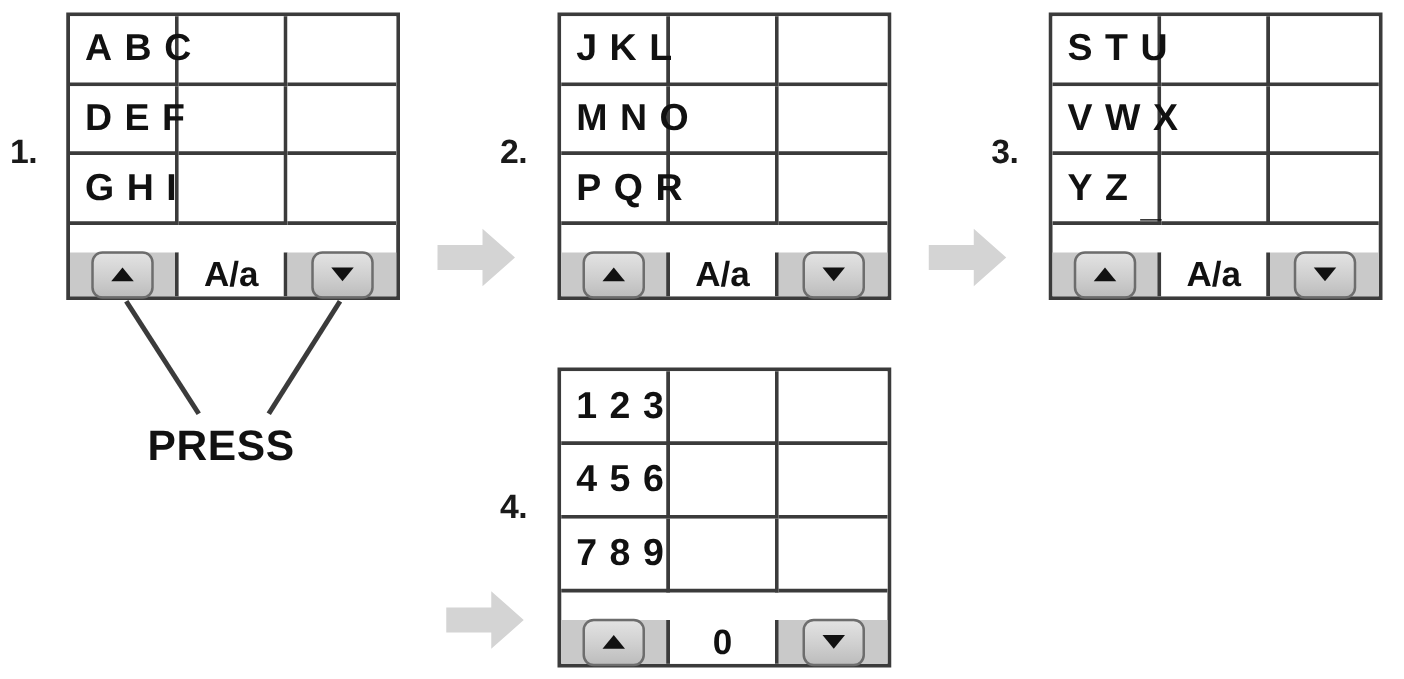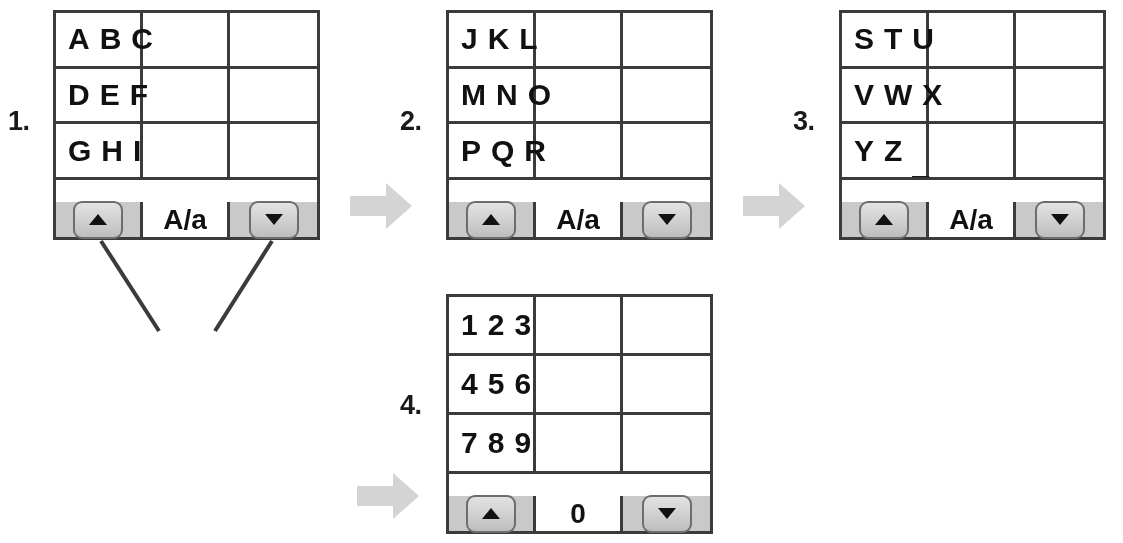--- a/index.html
+++ b/index.html
@@ -377,14 +377,15 @@
         </div>
       </div>
     </div>
   </div>
 
   <svg class="callout-svg" viewBox="0 0 1123 543" xmlns="http://www.w3.org/2000/svg" aria-hidden="true">
     <line x1="101" y1="241" x2="159" y2="331" stroke="#3b3b3b" stroke-width="4"></line>
     <line x1="272" y1="241" x2="215" y2="331" stroke="#3b3b3b" stroke-width="4"></line>
   </svg>
 
+  <div class="press-label" style="left:118px; top:340px;">PRESS</div>
 
 </div>
 
 </body></html>

